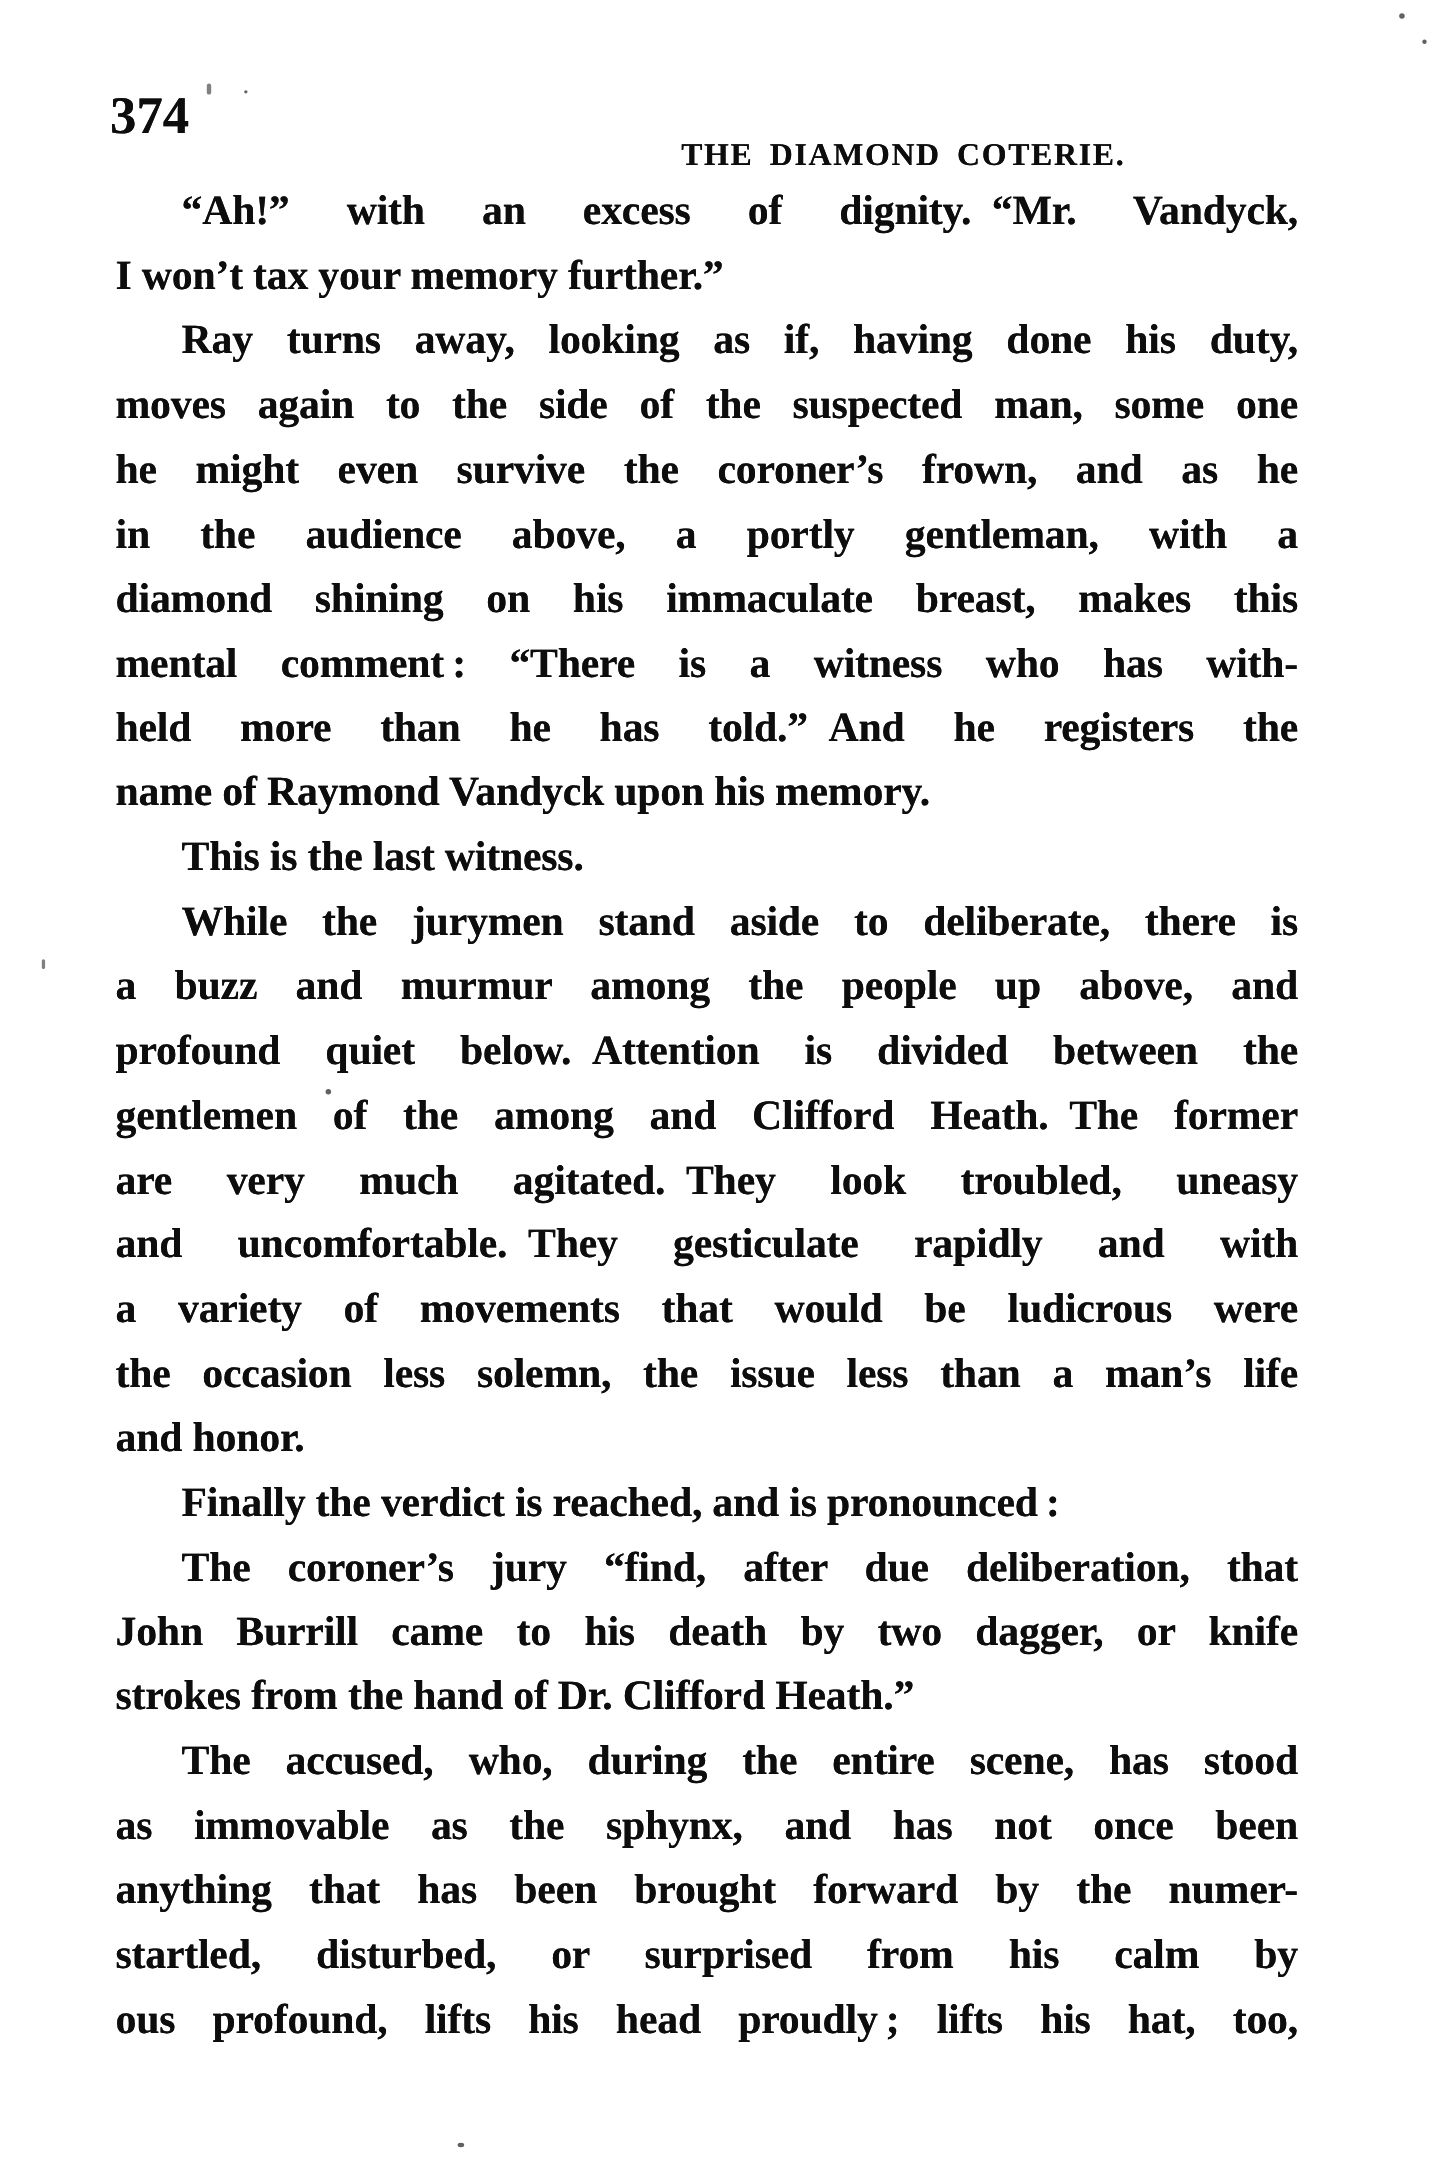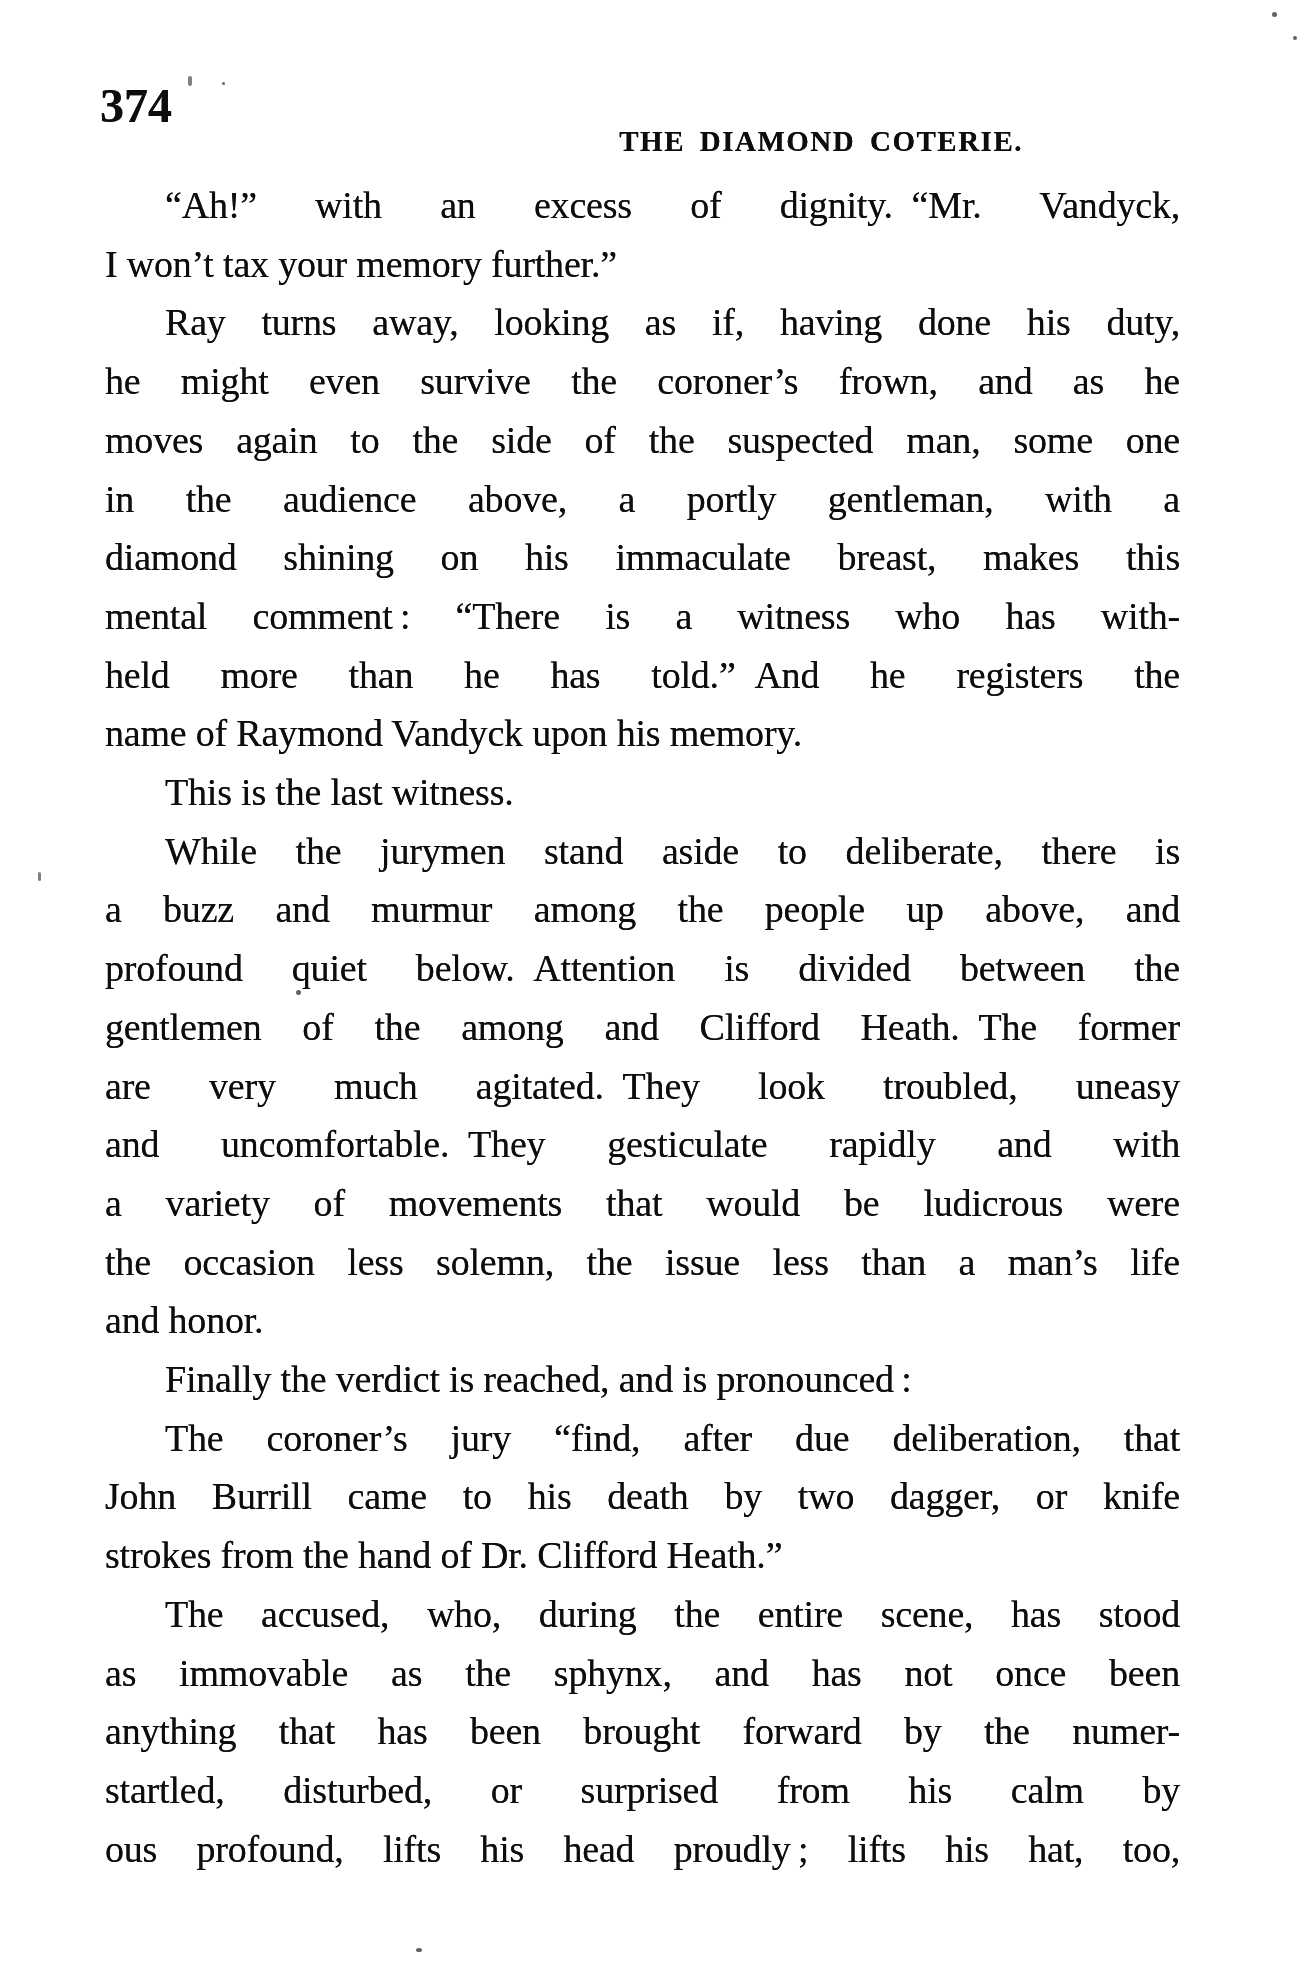--- a/index.html
+++ b/index.html
@@ -18,24 +18,25 @@
   }
   .running-title{
     position:absolute;left:105px;top:80px;width:918px;
     text-align:right;
     font-size:29px;line-height:1;font-weight:700;
     letter-spacing:1.5px;
     word-spacing:6px;
     margin-top:47px;
   }
   .page-body{
-    position:absolute;left:105px;top:176px;width:1075px;
+    position:absolute;left:105px;top:163px;width:1075px;
     font-size:38px;
     line-height:58.7px;
     letter-spacing:-0.2px;
+    font-weight:bold;
   }
   .line{min-height:58.7px;}
   .line.justify{text-align:justify;text-align-last:justify;}
   .line.flush{text-align:right;text-align-last:left;}
   .line.indent{text-indent:60px;}
   .speck{position:absolute;background:#3a3a3a;border-radius:50%;opacity:.8;}
   .tick{position:absolute;background:#4a4a4a;border-radius:2px;opacity:.7;}
 </style>
 </head>
 <body>
@@ -43,22 +44,22 @@
 <div class="page">
 
   <span class="page-number">374</span>
 
   <span class="running-title">THE DIAMOND COTERIE.</span>
 
   <main class="page-body" id="body-lines">
       <div class="line indent justify">“Ah!” with an excess of dignity. “Mr. Vandyck,</div>
       <div class="line flush">I won’t tax your memory further.”</div>
       <div class="line indent justify">Ray turns away, looking as if, having done his duty,</div>
+      <div class="line justify">moves again to the side of the suspected man, some one</div>
       <div class="line justify">he might even survive the coroner’s frown, and as he</div>
-      <div class="line justify">moves again to the side of the suspected man, some one</div>
       <div class="line justify">in the audience above, a portly gentleman, with a</div>
       <div class="line justify">diamond shining on his immaculate breast, makes this</div>
       <div class="line justify">mental comment : “There is a witness who has with-</div>
       <div class="line justify">held more than he has told.” And he registers the</div>
       <div class="line flush">name of Raymond Vandyck upon his memory.</div>
       <div class="line indent flush">This is the last witness.</div>
       <div class="line indent justify">While the jurymen stand aside to deliberate, there is</div>
       <div class="line justify">a buzz and murmur among the people up above, and</div>
       <div class="line justify">profound quiet below. Attention is divided between the</div>
       <div class="line justify">gentlemen of the among and Clifford Heath. The former</div>

